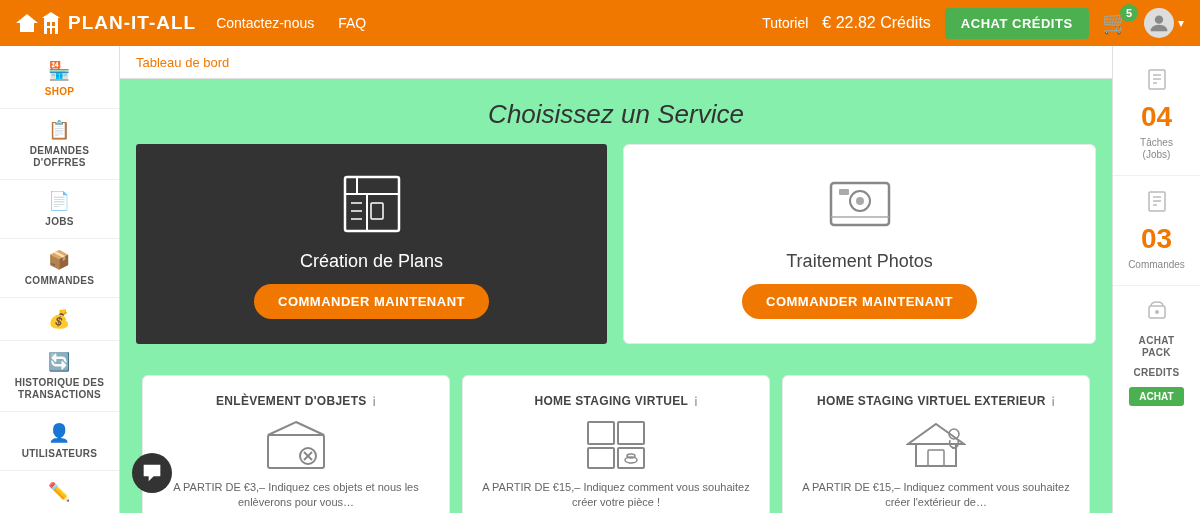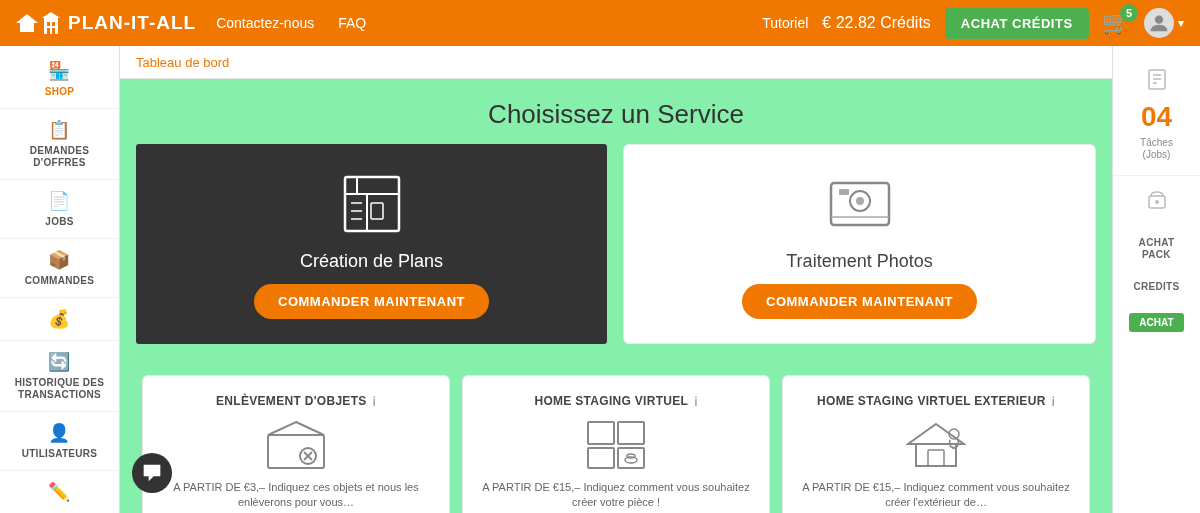--- a/index.html
+++ b/index.html
@@ -170,20 +170,21 @@
       font-size: 13px;
     }
     .page-title-wrap {
       text-align: center;
       padding: 20px 16px 14px;
     }
     .page-title {
       font-size: 26px;
       font-weight: 300;
       color: #333;
+      font-style: italic;
     }
 
     
     .top-services {
       display: flex;
       gap: 16px;
       padding: 0 16px 16px;
     }
     .service-card-dark {
       flex: 1;
@@ -311,21 +312,21 @@
       color: #bbb;
       margin-bottom: 2px;
     }
     .rp-widget-achat {
       display: flex;
       flex-direction: column;
       align-items: center;
       padding: 12px 4px;
       width: 100%;
       text-align: center;
-      gap: 20px;
+      gap: 8px;
     }
     .rp-achat-label {
       font-size: 10px;
       color: #666;
       font-weight: bold;
       letter-spacing: 0.3px;
       line-height: 1.2;
     }
     .btn-achat-small {
       background: #4caf50;
@@ -567,20 +568,32 @@
           <rect x="3" y="2" width="16" height="19" rx="1" stroke="#bbb" stroke-width="1.5" fill="none"></rect>
           <line x1="7" y1="7" x2="15" y2="7" stroke="#bbb" stroke-width="1.5"></line>
           <line x1="7" y1="11" x2="15" y2="11" stroke="#bbb" stroke-width="1.5"></line>
           <line x1="7" y1="15" x2="11" y2="15" stroke="#bbb" stroke-width="1.5"></line>
         </svg>
       </span>
       <span class="rp-number">04</span>
       <span class="rp-label">Tâches<br>(Jobs)</span>
     </div>
 
+    <div class="rp-widget">
+      <span class="rp-icon">
+        <svg width="22" height="22" viewBox="0 0 22 22" fill="none">
+          <rect x="3" y="2" width="16" height="19" rx="1" stroke="#bbb" stroke-width="1.5" fill="none"></rect>
+          <line x1="7" y1="7" x2="15" y2="7" stroke="#bbb" stroke-width="1.5"></line>
+          <line x1="7" y1="11" x2="15" y2="11" stroke="#bbb" stroke-width="1.5"></line>
+          <line x1="7" y1="15" x2="11" y2="15" stroke="#bbb" stroke-width="1.5"></line>
+        </svg>
+      </span>
+      <span class="rp-number">03</span>
+      <span class="rp-label">Commandes</span>
+    </div>
 
     <div class="rp-widget-achat">
       <span class="rp-icon">
         <svg width="22" height="22" viewBox="0 0 22 22" fill="none">
           <path d="M5,8 Q5,4 11,4 Q17,4 17,8" stroke="#bbb" stroke-width="1.5" fill="none"></path>
           <rect x="3" y="8" width="16" height="12" rx="2" stroke="#bbb" stroke-width="1.5" fill="none"></rect>
           <circle cx="11" cy="14" r="2" fill="#bbb"></circle>
         </svg>
       </span>
       <span class="rp-achat-label">ACHAT<br>PACK<br></span>

